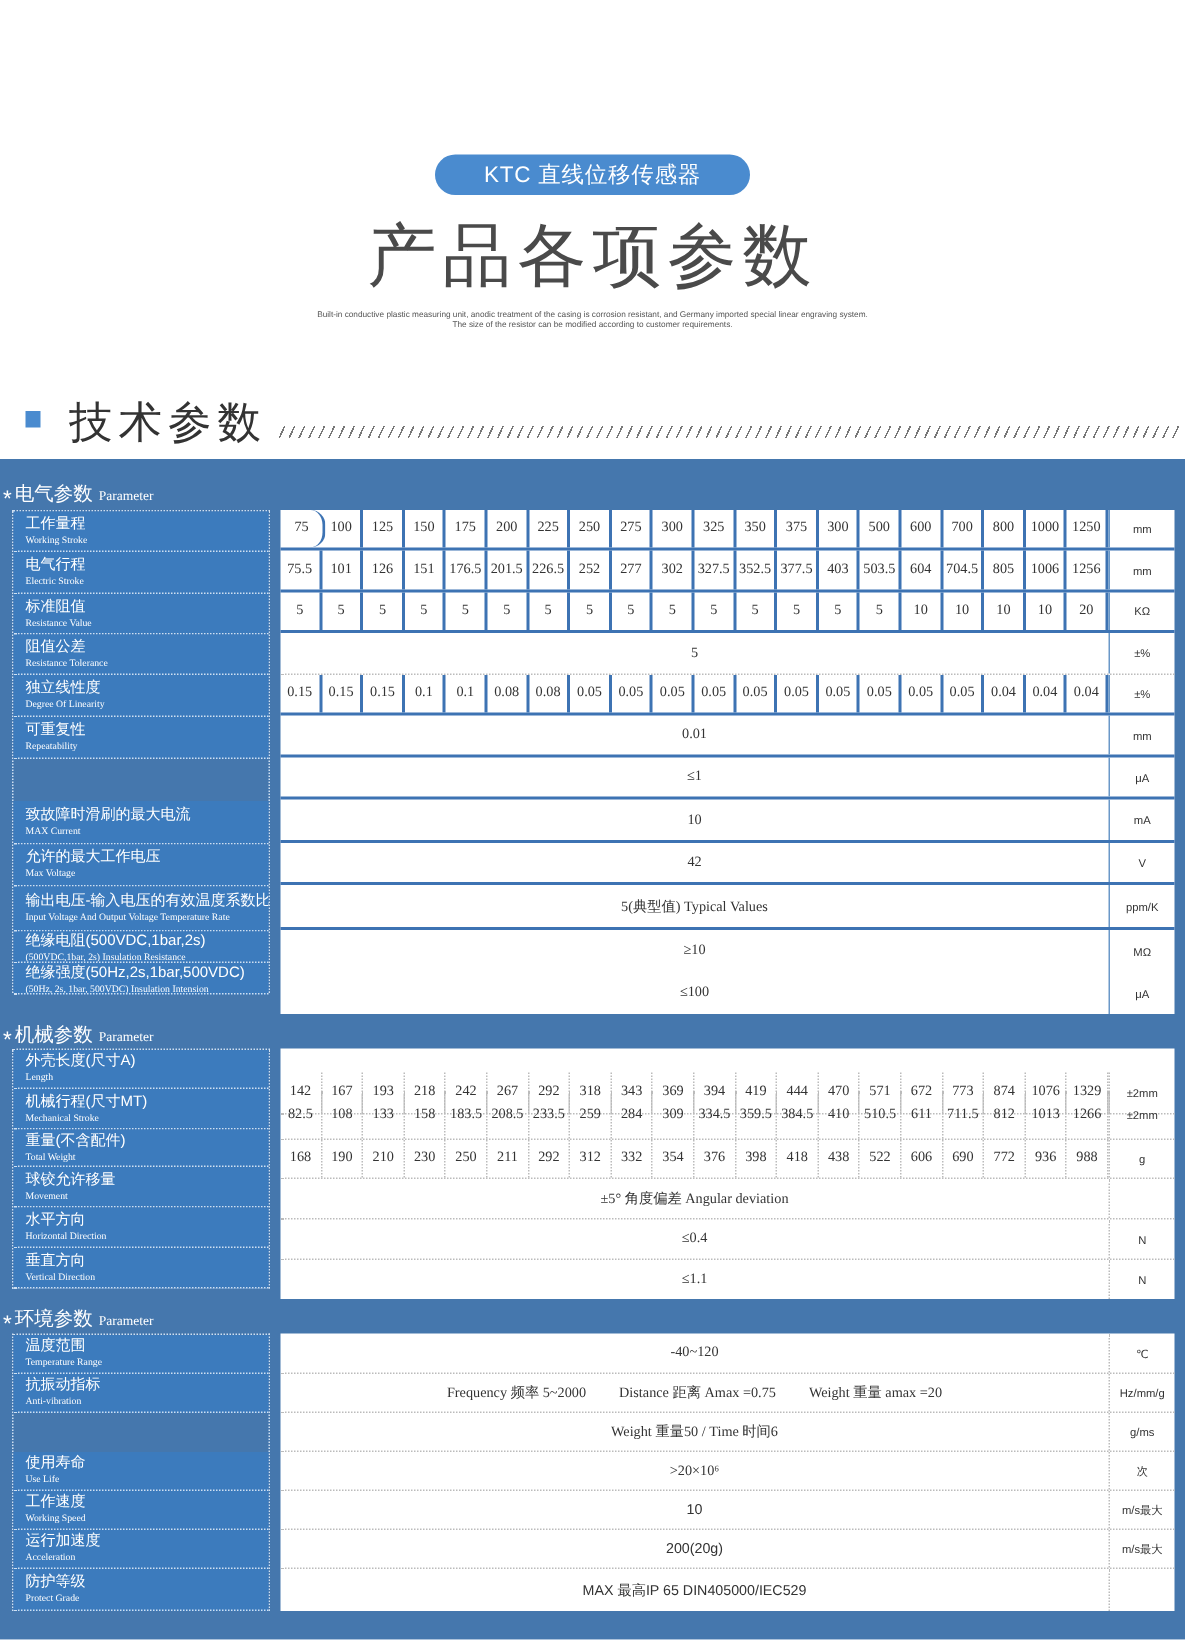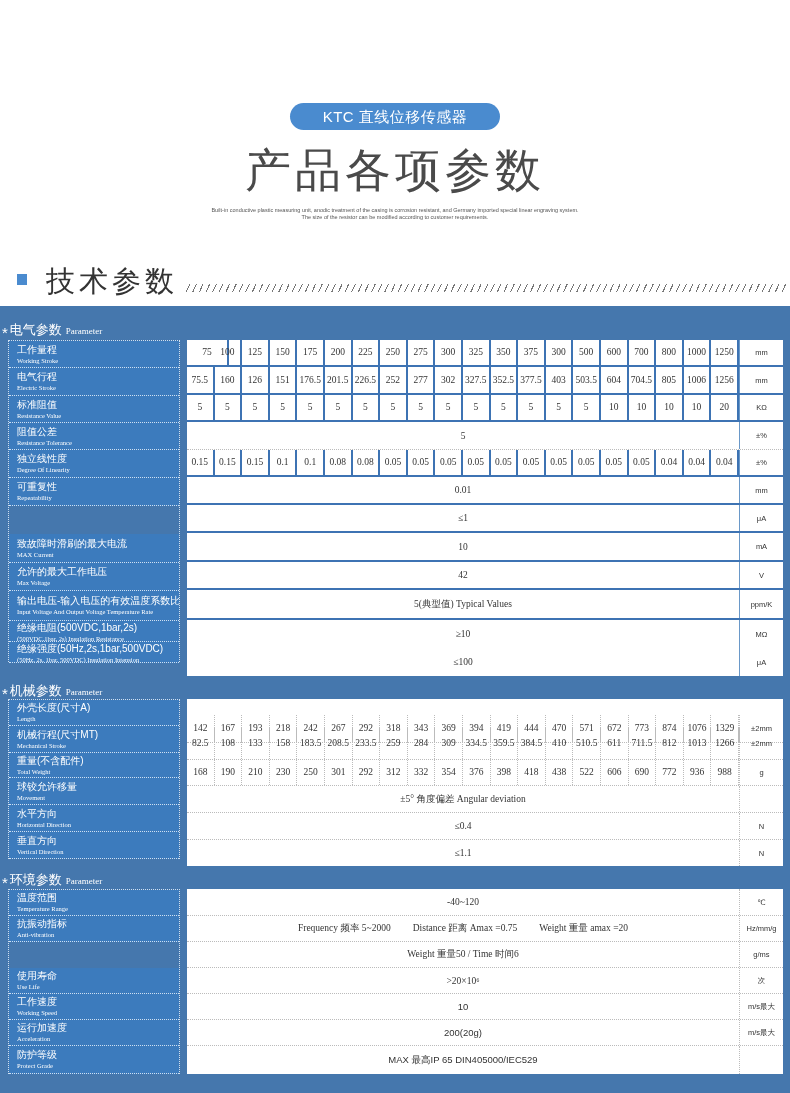--- a/index.html
+++ b/index.html
@@ -121,21 +121,21 @@
       <span class="cn">绝缘电阻(500VDC,1bar,2s)</span>
       <span class="en">(500VDC,1bar, 2s) Insulation Resistance</span>
     </div>
     <div class="lab" style="top: 301px; height: 21px; padding-top: 1px;">
       <span class="cn">绝缘强度(50Hz,2s,1bar,500VDC)</span>
       <span class="en">(50Hz, 2s, 1bar, 500VDC) Insulation Intension</span>
     </div>
   </div>
 <div class="tbl" style="top:340px;height:336px;" id="elec-table">
     <div class="row solid" style="top: 0px; height: 27px;">
-      <div class="cell sep" style="left: 0px; width: 42px;">75</div>
+      <div class="cell sep" style="left: 0px; width: 30px; border-radius: 10px;">75</div>
       <div class="cell sep" style="left: 27.6px; width: 27.6px;">100</div>
       <div class="cell sep" style="left: 55.2px; width: 27.6px;">125</div>
       <div class="cell sep" style="left: 82.8px; width: 27.6px;">150</div>
       <div class="cell sep" style="left: 110.4px; width: 27.6px;">175</div>
       <div class="cell sep" style="left: 138px; width: 27.6px;">200</div>
       <div class="cell sep" style="left: 165.6px; width: 27.6px;">225</div>
       <div class="cell sep" style="left: 193.2px; width: 27.6px;">250</div>
       <div class="cell sep" style="left: 220.8px; width: 27.6px;">275</div>
       <div class="cell sep" style="left: 248.4px; width: 27.6px;">300</div>
       <div class="cell sep" style="left: 276px; width: 27.6px;">325</div>
@@ -145,21 +145,21 @@
       <div class="cell sep" style="left: 386.4px; width: 27.6px;">500</div>
       <div class="cell sep" style="left: 414px; width: 27.6px;">600</div>
       <div class="cell sep" style="left: 441.6px; width: 27.6px;">700</div>
       <div class="cell sep" style="left: 469.2px; width: 27.6px;">800</div>
       <div class="cell sep" style="left: 496.8px; width: 27.6px;">1000</div>
       <div class="cell sep" style="left: 524.4px; width: 27.6px;">1250</div>
       <div class="unit ">mm</div>
     </div>
     <div class="row solid" style="top: 27px; height: 28px;">
       <div class="cell sep" style="left: 0px; width: 27.6px;">75.5</div>
-      <div class="cell sep" style="left: 27.6px; width: 27.6px;">160</div>
+      <div class="cell sep" style="left: 27.6px; width: 27.6px;">101</div>
       <div class="cell sep" style="left: 55.2px; width: 27.6px;">126</div>
       <div class="cell sep" style="left: 82.8px; width: 27.6px;">151</div>
       <div class="cell sep" style="left: 110.4px; width: 27.6px;">176.5</div>
       <div class="cell sep" style="left: 138px; width: 27.6px;">201.5</div>
       <div class="cell sep" style="left: 165.6px; width: 27.6px;">226.5</div>
       <div class="cell sep" style="left: 193.2px; width: 27.6px;">252</div>
       <div class="cell sep" style="left: 220.8px; width: 27.6px;">277</div>
       <div class="cell sep" style="left: 248.4px; width: 27.6px;">302</div>
       <div class="cell sep" style="left: 276px; width: 27.6px;">327.5</div>
       <div class="cell sep" style="left: 303.6px; width: 27.6px;">352.5</div>
@@ -328,21 +328,21 @@
       <div class="cell dsep" style="left: 496.8px; width: 27.6px;">1013</div>
       <div class="cell dsep" style="left: 524.4px; width: 27.6px;">1266</div>
       <div class="unit dl">±2mm</div>
     </div>
     <div class="row dot" style="top: 61px; height: 26px;">
       <div class="cell dsep" style="left: 0px; width: 27.6px;">168</div>
       <div class="cell dsep" style="left: 27.6px; width: 27.6px;">190</div>
       <div class="cell dsep" style="left: 55.2px; width: 27.6px;">210</div>
       <div class="cell dsep" style="left: 82.8px; width: 27.6px;">230</div>
       <div class="cell dsep" style="left: 110.4px; width: 27.6px;">250</div>
-      <div class="cell dsep" style="left: 138px; width: 27.6px;">301</div>
+      <div class="cell dsep" style="left: 138px; width: 27.6px;">211</div>
       <div class="cell dsep" style="left: 165.6px; width: 27.6px;">292</div>
       <div class="cell dsep" style="left: 193.2px; width: 27.6px;">312</div>
       <div class="cell dsep" style="left: 220.8px; width: 27.6px;">332</div>
       <div class="cell dsep" style="left: 248.4px; width: 27.6px;">354</div>
       <div class="cell dsep" style="left: 276px; width: 27.6px;">376</div>
       <div class="cell dsep" style="left: 303.6px; width: 27.6px;">398</div>
       <div class="cell dsep" style="left: 331.2px; width: 27.6px;">418</div>
       <div class="cell dsep" style="left: 358.8px; width: 27.6px;">438</div>
       <div class="cell dsep" style="left: 386.4px; width: 27.6px;">522</div>
       <div class="cell dsep" style="left: 414px; width: 27.6px;">606</div>

